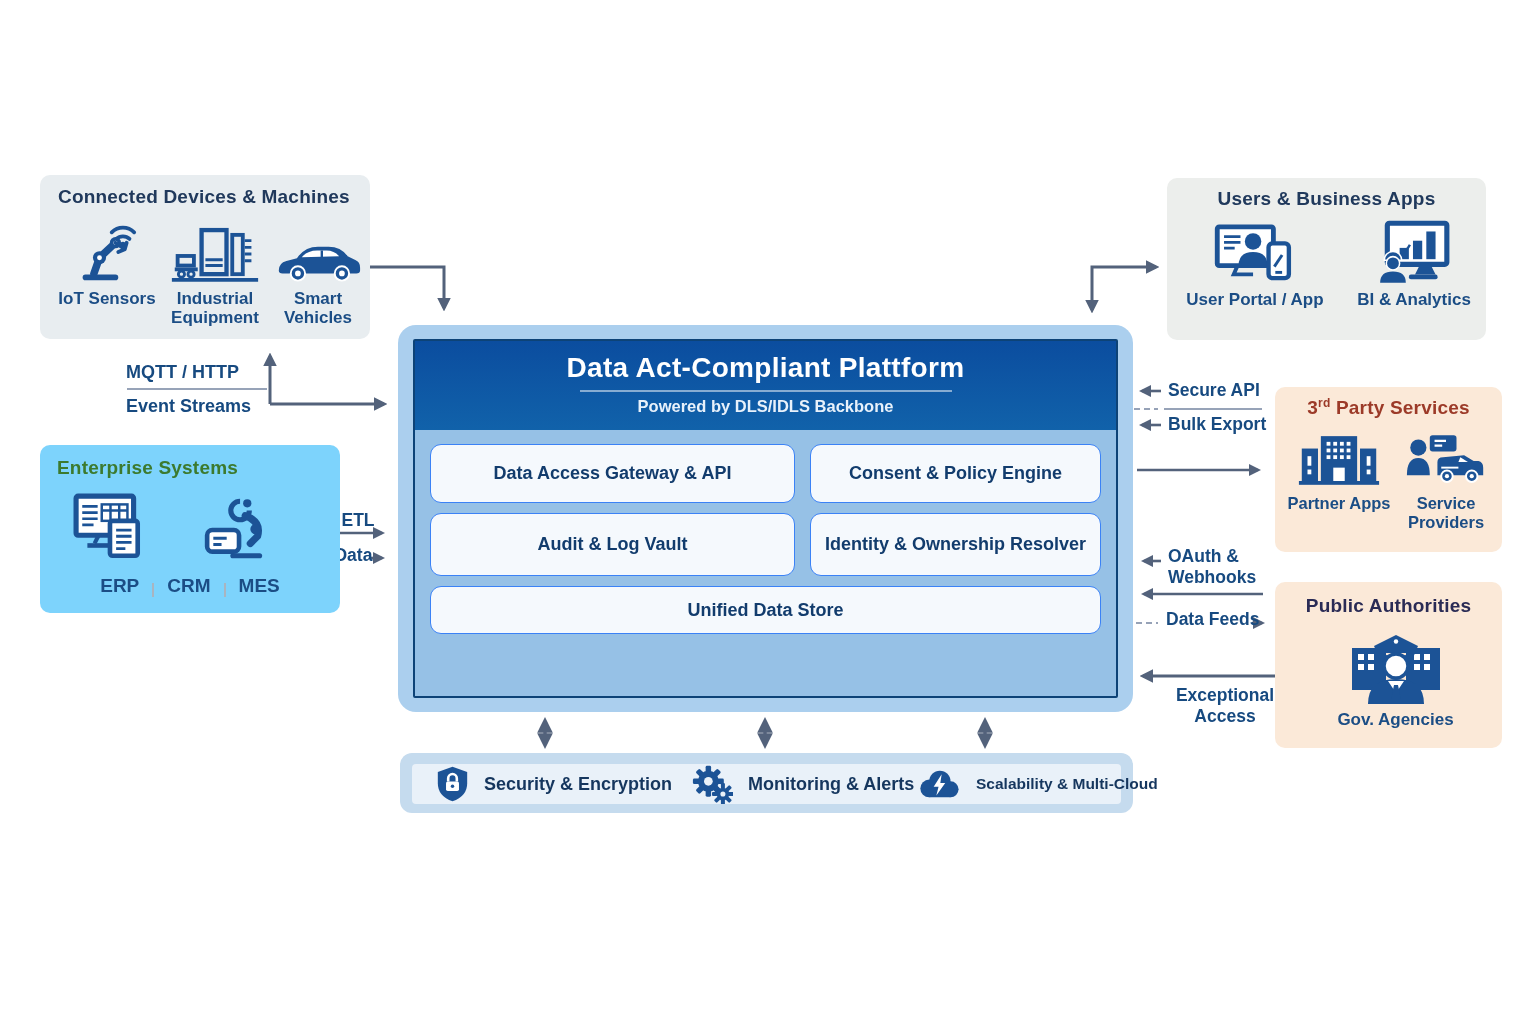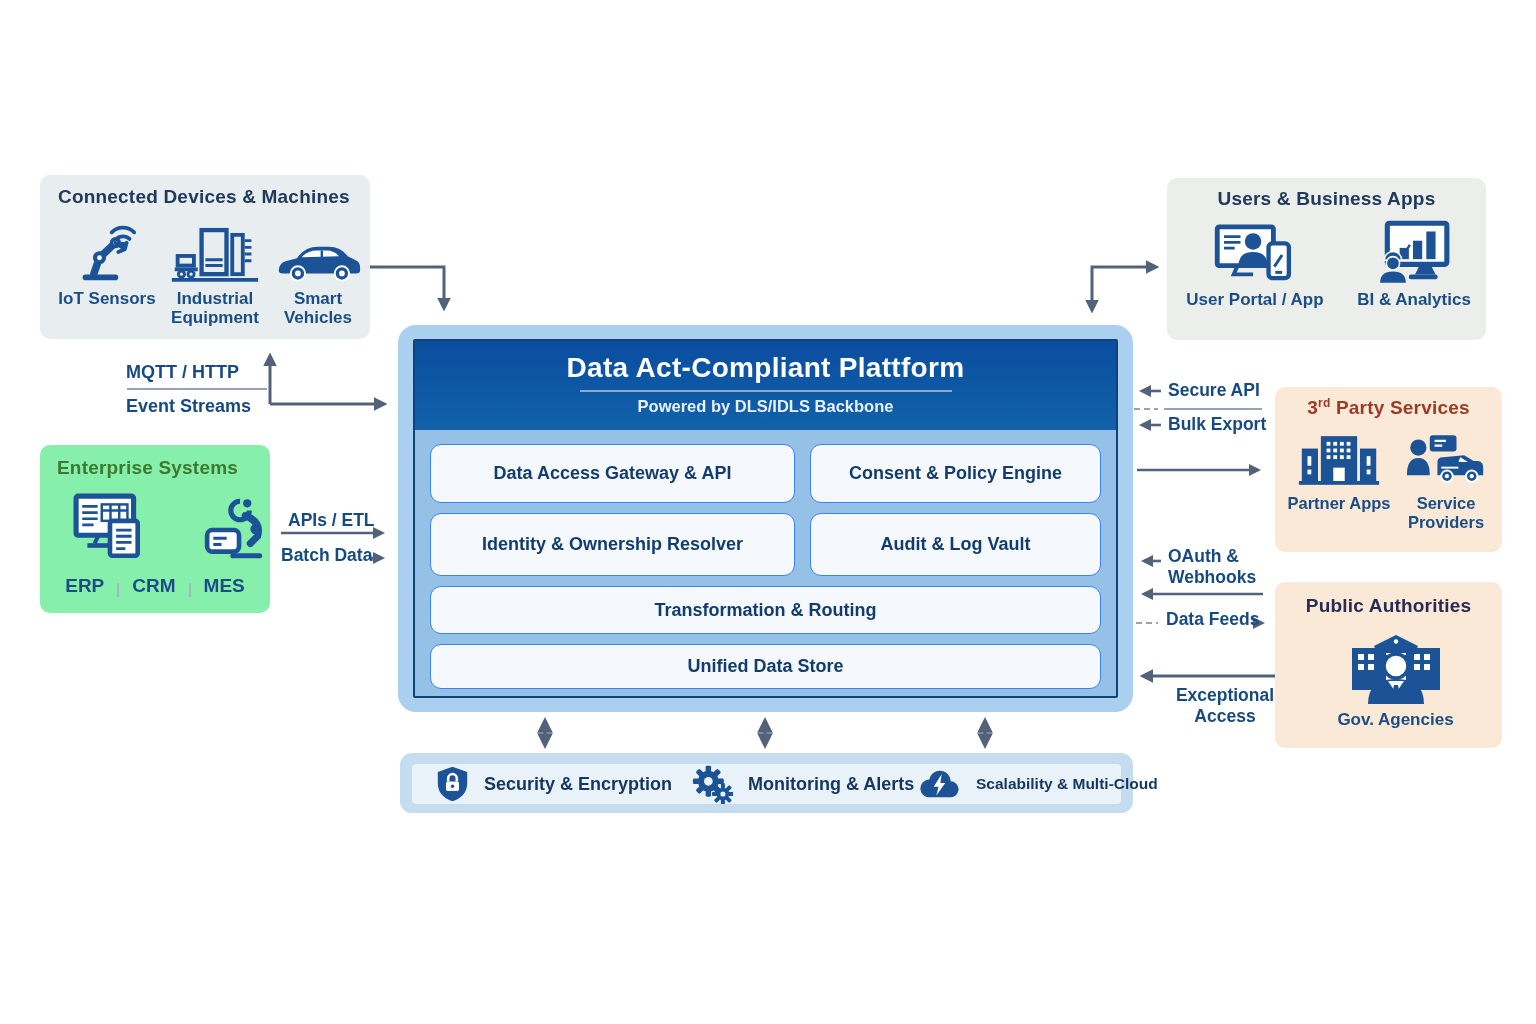--- a/index.html
+++ b/index.html
@@ -158,21 +158,21 @@
     </div>
     <div class="item-label wrap-label" style="width:80px;">Smart Vehicles</div>
   </div>
 </div>
 
 <div class="side-label" style="left:126px;top:362px;font-size:18px;">MQTT / HTTP</div>
 <div class="side-label" style="left:126px;top:396px;font-size:18px;">Event Streams</div>
 <div class="side-label" style="left:288px;top:510px;">APIs / ETL</div>
 <div class="side-label" style="left:281px;top:545px;">Batch Data</div>
 
-<div class="panel" style="left:40px;top:445px;width:230px;height:168px;background:#86efac;">
+<div class="panel" style="left:40px;top:445px;width:300px;height:168px;background:#7dd3fc;">
   <div class="box-title abs" style="left:17px;top:12px;color:#3c7a2e;">Enterprise Systems</div>
 
   <div class="abs" style="left:33px;top:48px;">
     <svg width="76" height="68" viewBox="0 0 74 66">
       <rect x="3" y="3" width="56" height="38" rx="2" fill="#fff" stroke="#1c5396" stroke-width="5"></rect>
       <g fill="none" stroke="#1c5396" stroke-width="2.6">
         <path d="M9 13 h15 M9 19 h15 M9 25 h15 M9 31 h11"></path>
         <rect x="28" y="11" width="25" height="16" stroke-width="2.4"></rect>
         <path d="M28 17 h25 M36.5 11 v16 M45 11 v16" stroke-width="2.4"></path>
       </g>
@@ -207,23 +207,22 @@
 <div class="platform-outer">
   <div class="platform-inner">
     <div class="platform-header">
       <div class="platform-title">Data Act-Compliant Plattform</div>
       <div class="platform-divider"></div>
       <div class="platform-subtitle">Powered by DLS/IDLS Backbone</div>
     </div>
     <div class="modules">
       <div class="module">Data Access Gateway &amp; API</div>
       <div class="module">Consent &amp; Policy Engine</div>
+      <div class="module">Audit &amp; Log Vault</div>
       <div class="module">Identity &amp; Ownership Resolver</div>
-      <div class="module">Audit &amp; Log Vault</div>
-      <div class="module full">Transformation &amp; Routing</div>
       <div class="module full">Unified Data Store</div>
     </div>
   </div>
 </div>
 
 <div class="foundation-outer">
   <div class="foundation-inner"></div>
 
   <div class="foundation-item" style="left:36px;top:11px;">
     <span>

